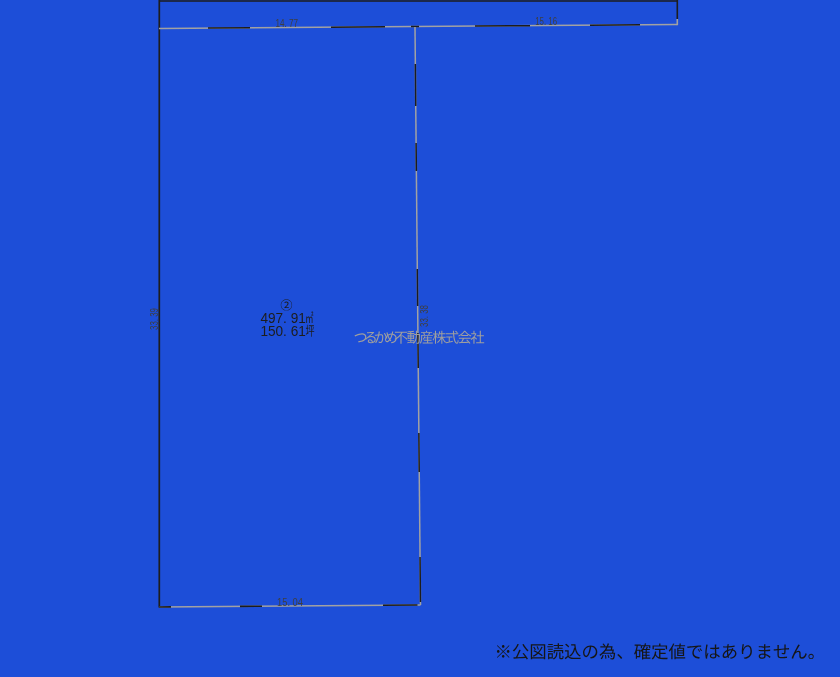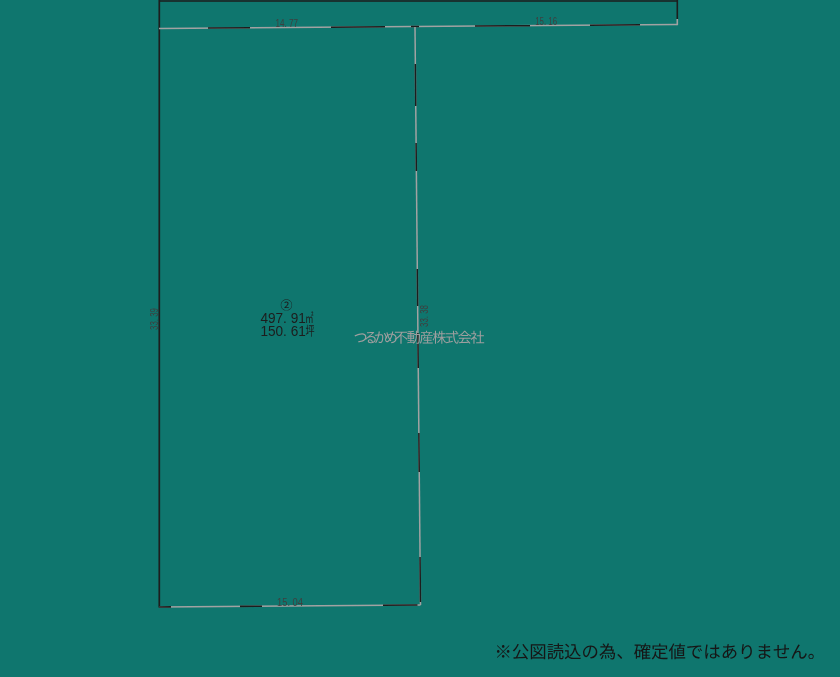--- a/index.html
+++ b/index.html
@@ -1,16 +1,16 @@
 <!DOCTYPE html>
 <html><head>
 <meta charset="utf-8">
 <style>
 html,body{margin:0;padding:0;background:#ffffff;}
-#page{position:relative;width:840px;height:677px;background:#0f766e;overflow:hidden;}
+#page{position:relative;width:840px;height:677px;background:#1d4ed8;overflow:hidden;}
 </style>
 </head>
 <body>
 
 <div id="page">
 <svg width="840" height="677" viewBox="0 0 840 677" style="position:absolute;top:0;left:0">
 
 <line x1="159" y1="1" x2="678" y2="1" stroke="#1d1d1d" stroke-width="1.6"></line>
 
 <line x1="159.3" y1="0" x2="159.3" y2="607.5" stroke="#1d1d1d" stroke-width="1.7"></line>

